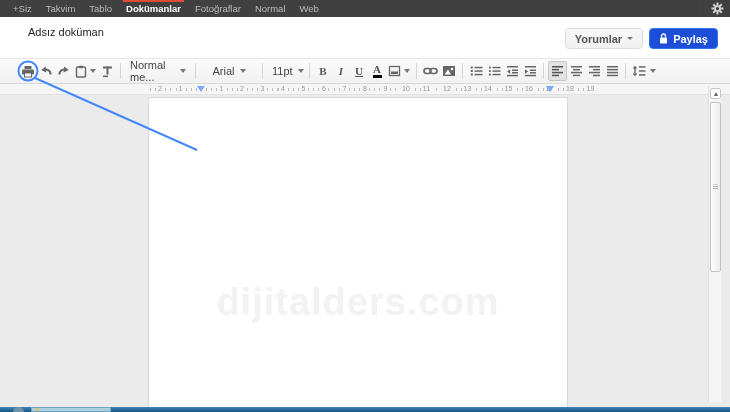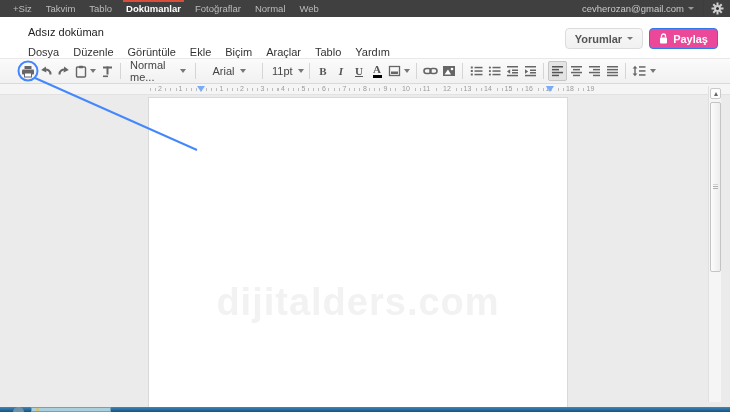--- a/index.html
+++ b/index.html
@@ -20,21 +20,21 @@
   .caret-down { width:0; height:0; border-left:3px solid transparent; border-right:3px solid transparent; border-top:3px solid #999; display:inline-block; }
 
   
   .header { position:absolute; top:17px; left:0; right:0; height:41px; background:#fff; }
   .doc-title { position:absolute; top:9px; left:28px; font-size:11px; color:#222; }
   .menubar { position:absolute; top:29px; left:28px; display:flex; font-size:11px; color:#333; }
   .menu-item { padding:0 8px 0 0; margin-right:6px; cursor:pointer; }
   .header-actions { position:absolute; top:11px; right:12px; display:flex; gap:6px; }
   .btn { height:21px; font-size:11px; font-weight:bold; border-radius:4px; display:flex; align-items:center; padding:0 9px; cursor:pointer; }
   .btn-comments { background:linear-gradient(#f8f8f8,#f1f1f1); border:1px solid #dcdcdc; color:#555; gap:5px; }
-  .btn-share { background:#ec4899; border:1px solid #3079ed; color:#fff; gap:5px; }
+  .btn-share { background:#1d4ed8; border:1px solid #3079ed; color:#fff; gap:5px; }
 
   
   .toolbar { position:absolute; top:58px; left:0; right:0; height:26px; background:linear-gradient(#fbfbfb,#f1f1f1); border-top:1px solid #e8e8e8; border-bottom:1px solid #d9d9d9; display:flex; align-items:center; padding-left:19px; font-size:11px; color:#444; }
   .ti { height:20px; min-width:18px; display:flex; align-items:center; justify-content:center; border-radius:2px; cursor:pointer; padding:0 2px; }
   .ti.pressed { background:#e4e4e4; border:1px solid #c6c6c6; }
   .tsep { width:1px; height:16px; background:#d5d5d5; margin:0 4px; }
   .tb-letter { font-size:11px; font-weight:bold; color:#555; font-family:"Liberation Serif", serif; }
   .tb-letter.it { font-style:italic; font-family:"Liberation Serif", serif; }
   .tb-letter.un { text-decoration:underline; }
   .color-a { display:flex; flex-direction:column; align-items:center; line-height:9px; }
@@ -84,52 +84,38 @@
     <div class="topbar-left">
       <span class="tb-item">+Siz</span>
       <span class="tb-item">Takvim</span>
       <span class="tb-item">Tablo</span>
       <span class="tb-item active">Dokümanlar</span>
       <span class="tb-item">Fotoğraflar</span>
       <span class="tb-item">Normal</span>
       <span class="tb-item">Web</span>
     </div>
     <div class="topbar-right">
-      <span class="tb-account">
-        <span>cevherozan@gmail.com</span>
-        <span class="caret-down"></span>
-      </span>
       <span class="tb-sep"></span>
       <span class="tb-gear">
         <svg width="13" height="13" viewBox="0 0 13 13">
           <g fill="#cfcfcf">
             <rect x="5.5" y="0.5" width="2" height="12"></rect>
             <rect x="0.5" y="5.5" width="12" height="2"></rect>
             <rect x="5.5" y="0.5" width="2" height="12" transform="rotate(45 6.5 6.5)"></rect>
             <rect x="0.5" y="5.5" width="12" height="2" transform="rotate(45 6.5 6.5)"></rect>
             <circle cx="6.5" cy="6.5" r="3.3"></circle>
           </g>
           <circle cx="6.5" cy="6.5" r="1.5" fill="#2d2d2d"></circle>
         </svg>
       </span>
     </div>
   </div>
 
   <div class="header">
     <div class="doc-title">Adsız doküman</div>
-    <div class="menubar">
-      <span class="menu-item">Dosya</span>
-      <span class="menu-item">Düzenle</span>
-      <span class="menu-item">Görüntüle</span>
-      <span class="menu-item">Ekle</span>
-      <span class="menu-item">Biçim</span>
-      <span class="menu-item">Araçlar</span>
-      <span class="menu-item">Tablo</span>
-      <span class="menu-item">Yardım</span>
-    </div>
     <div class="header-actions">
       <div class="btn btn-comments">
         <span>Yorumlar</span>
         <span class="caret-down" style="border-top-color:#777"></span>
       </div>
       <div class="btn btn-share">
         <svg width="9" height="11" viewBox="0 0 9 11">
           <rect x="1" y="4.5" width="7" height="6" rx="1" fill="#fff"></rect>
           <path d="M2.5 4.5 V3 a2 2 0 0 1 4 0 V4.5" fill="none" stroke="#fff" stroke-width="1.3"></path>
         </svg>

